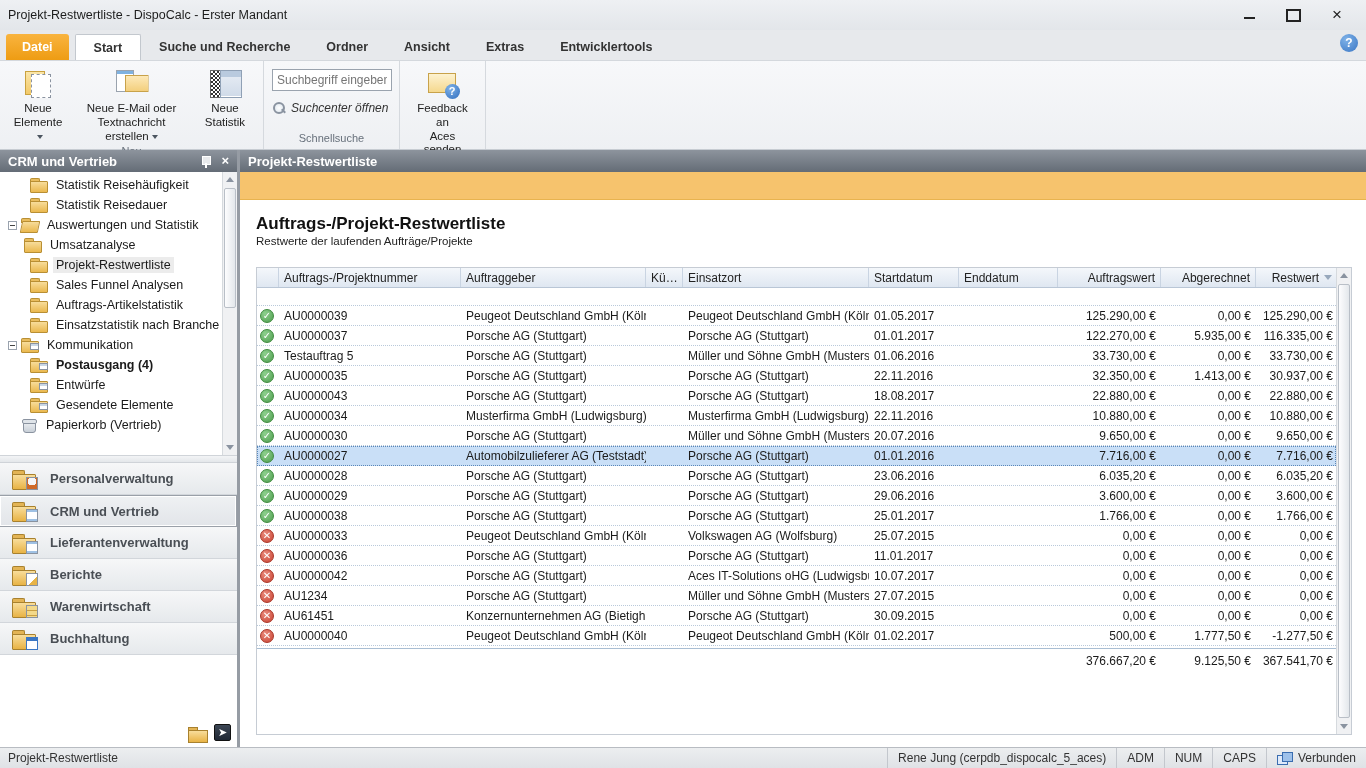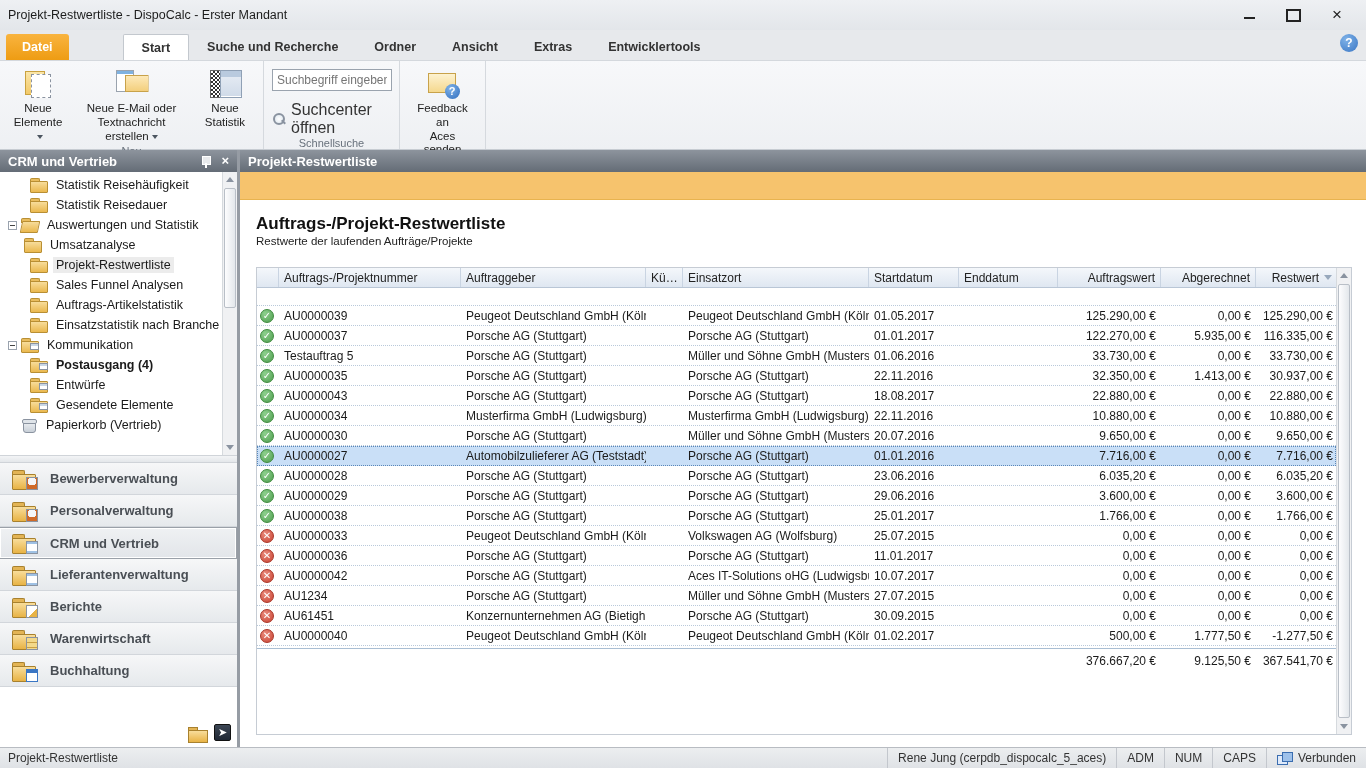--- a/index.html
+++ b/index.html
@@ -12,21 +12,21 @@
   .winbtns { margin-left:auto; display:flex; gap:26px; padding-right:12px; color:#222; }
   .winbtn { width:18px; height:16px; display:flex; align-items:center; justify-content:center; font-size:14px; cursor:default; }
   .winbtn.min::before { content:""; width:11px; height:2px; background:#222; margin-top:6px; }
   .winbtn.max::before { content:""; width:11px; height:9px; border:2px solid #222; }
   .winbtn.close { font-size:17px; line-height:14px; }
 
   
   .tabrow { position:absolute; top:30px; left:0; right:0; height:30px; background:#e7e9ec; display:flex; align-items:flex-end; padding-left:6px; }
   .tab { height:26px; padding:0 18px; display:flex; align-items:center; font-weight:bold; font-size:12.5px; color:#333; cursor:default; }
   .tab.file { background:linear-gradient(#f9b43f,#ee9c13); color:#fff; border-radius:3px 3px 0 0; margin-right:6px; padding:0 16px; }
-  .tab.active { background:#fff; border:1px solid #c3c8ce; border-bottom:none; border-radius:2px 2px 0 0;margin-left:48px; }
+  .tab.active { background:#fff; border:1px solid #c3c8ce; border-bottom:none; border-radius:2px 2px 0 0; }
   .helpbtn { position:absolute; right:8px; top:34px; width:18px; height:18px; border-radius:50%; background:radial-gradient(circle at 35% 30%,#7fb2e8,#3a76c4); color:#fff; font-weight:bold; font-size:12px; display:flex; align-items:center; justify-content:center; }
 
   
   .ribbon { position:absolute; top:60px; left:0; right:0; height:90px; background:linear-gradient(#f7f8fa,#eef0f3); border-top:1px solid #d4d8dd; border-bottom:1px solid #c7ccd2; display:flex; }
   .rgroup { position:relative; height:100%; border-right:1px solid #d5d9de; display:flex; flex-direction:column; }
   .rgroup .gbody { flex:1; display:flex; align-items:flex-start; padding:4px 6px 0 6px; gap:4px; }
   .rgroup .glabel { height:17px; text-align:center; font-size:11px; color:#67707b; padding-bottom:9px; }
   .bigbtn { width:auto; min-width:64px; padding:2px 6px; display:flex; flex-direction:column; align-items:center; text-align:center; font-size:11.5px; color:#222; border-radius:3px; cursor:default; }
   .bigbtn .lbl { margin-top:3px; line-height:1.2; }
   .drop { display:inline-block; width:0; height:0; border-left:3px solid transparent; border-right:3px solid transparent; border-top:4px solid #4c5560; margin-left:3px; vertical-align:middle; }
@@ -39,21 +39,21 @@
   .mailicon::after { content:""; position:absolute; left:10px; top:8px; width:22px; height:15px; background:linear-gradient(#fde9b8,#f3cf7d); border:1px solid #c8a24a; clip-path:polygon(0 0,100% 0,100% 100%,0 100%); }
   .mailflap { position:absolute; left:10px; top:8px; width:22px; height:9px; background:linear-gradient(#fff8e8,#f7e3b0); border:1px solid #c8a24a; clip-path:polygon(0 0,100% 0,50% 100%); }
   
   .staticon::before { content:""; position:absolute; left:2px; top:3px; width:10px; height:26px; background:repeating-conic-gradient(#333 0 25%,#fff 0 50%) 0 0/4px 4px; border:1px solid #666; }
   .staticon::after { content:""; position:absolute; left:12px; top:3px; width:20px; height:26px; background:linear-gradient(#e9eef5,#cfdae8); border:1px solid #8fa0b5; box-shadow:inset 0 6px 0 #b9cade, inset 0 -1px 0 #fff; }
   
   .fbicon::before { content:""; position:absolute; left:2px; top:6px; width:26px; height:18px; background:linear-gradient(#fdf2d0,#f5d88e); border:1px solid #c8a24a; }
   .fbicon::after { content:"?"; position:absolute; right:0px; bottom:0px; width:15px; height:15px; border-radius:50%; background:radial-gradient(circle at 35% 30%,#7fb2e8,#2f6cbd); color:#fff; font-size:11px; font-weight:bold; text-align:center; line-height:15px; }
   .searchgrp { width:136px; padding:8px 8px 0 8px !important; flex-direction:column; align-items:stretch !important; gap:10px !important; }
   .searchbox { width:100%; height:22px; border:1px solid #9aa3ae; background:#fff; font-size:12px; padding:0 4px; color:#555; font-family:"Liberation Sans",sans-serif; }
-  .suchcenter { display:flex; align-items:center; gap:5px; font-size:16px; color:#333; }
+  .suchcenter { display:flex; align-items:center; gap:5px; font-size:12px; color:#333;font-style:italic; }
   .mag { width:14px; height:14px; position:relative; flex:0 0 auto; }
   .mag::before { content:""; position:absolute; left:1px; top:1px; width:8px; height:8px; border:2px solid #8a93a0; border-radius:50%; background:radial-gradient(#fff,#dde6ee); }
   .mag::after { content:""; position:absolute; left:9px; top:9px; width:5px; height:2px; background:#8a93a0; transform:rotate(45deg); }
 
   
   .bodyarea { position:absolute; top:150px; left:0; right:0; bottom:21px; display:flex; background:#fff; }
 
   
   .phead { height:22px; background:linear-gradient(#8d949d,#646c76); color:#fff; font-weight:bold; font-size:13px; display:flex; align-items:center; padding:0 8px; }
 
@@ -295,26 +295,20 @@
             <span class="tri-dn"></span>
           </div>
       </div>
     </div>
     <div class="splitterh"></div>
     <div class="navlist" id="navlist">
         <div class="navitem">
           <span class="nfold user">
             <i></i>
           </span>
-          <span>Bewerberverwaltung</span>
-        </div>
-        <div class="navitem">
-          <span class="nfold user">
-            <i></i>
-          </span>
           <span>Personalverwaltung</span>
         </div>
         <div class="navitem active">
           <span class="nfold doc">
             <i></i>
           </span>
           <span>CRM und Vertrieb</span>
         </div>
         <div class="navitem">
           <span class="nfold doc">

